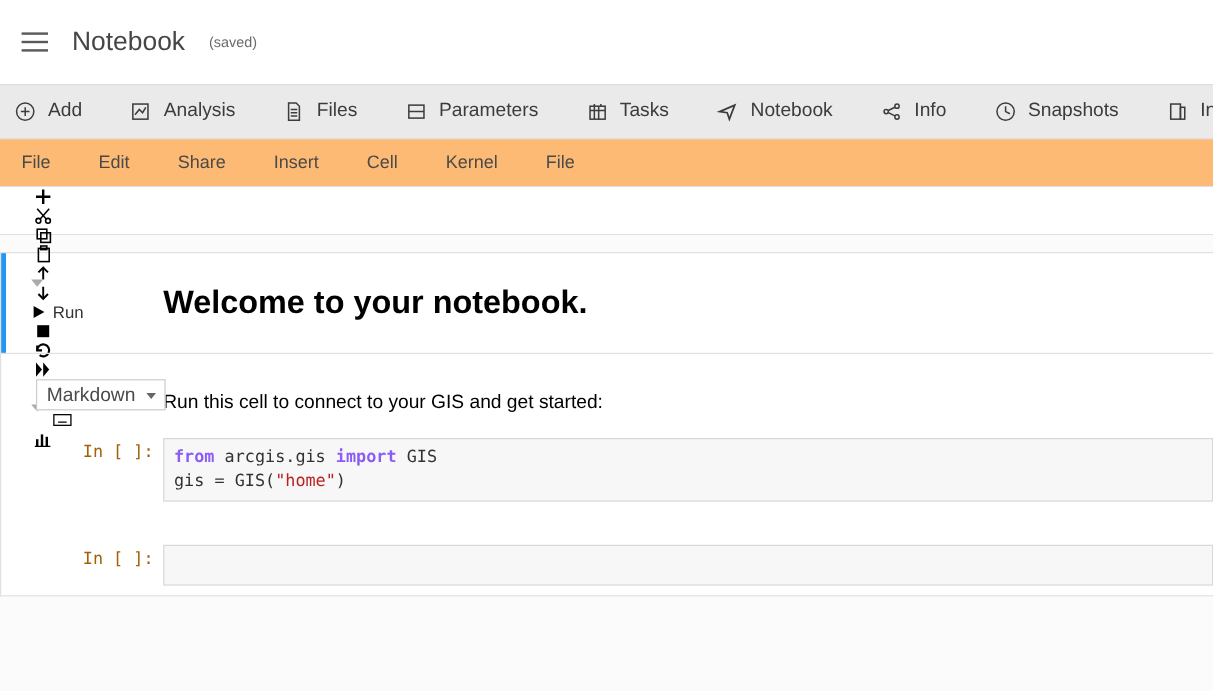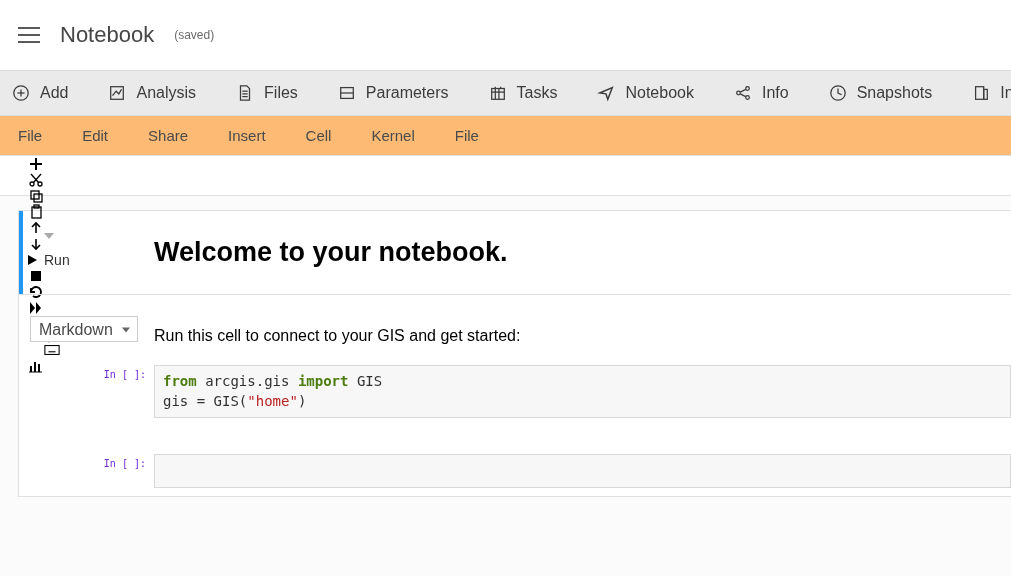--- a/index.html
+++ b/index.html
@@ -21,33 +21,33 @@
     .toolbar { display: flex; align-items: flex-start; height: 40px; padding: 0 18px; gap: 0; background: #fff; border-bottom: 1px solid #e0e0e0; flex-direction: column; }
     .toolbar-btn { width: 36px; height: 30px; display: flex; align-items: center; justify-content: center; cursor: pointer; color: #333; }
     .toolbar-btn svg { width: 16px; height: 16px; }
     .toolbar-sep { width: 1px; height: 22px; background: #ddd; margin: 0 8px; }
     .run-btn { display: flex; align-items: center; gap: 6px; cursor: pointer; padding: 0 8px; font-size: 14px; }
     .cell-type-select { height: 26px; padding: 0 24px 0 8px; border: 1px solid #ccc; background: #fff; font-size: 16px; color: #4a4a4a; appearance: none; position: relative; width: 108px; }
     .select-wrap { position: relative; display: inline-block; margin-left: 12px; }
     .select-wrap::after { content: ""; position: absolute; right: 8px; top: 50%; transform: translateY(-30%); border-left: 4px solid transparent; border-right: 4px solid transparent; border-top: 5px solid #666; pointer-events: none; }
     
     .notebook-area { background: #fbfbfb; padding: 0; min-height: 380px; }
-    .inner { background: #fff; margin-left: 18px; border: 1px solid #e0e0e0; border-right: none; }
+    .inner { background: #fff; border: 1px solid #e0e0e0; border-right: none; }
     
     .cell { display: flex; padding: 8px 0; }
     .cell-collapse { width: 60px; display: flex; align-items: flex-start; justify-content: center; padding-top: 14px; }
     .chev { border-left: 5px solid transparent; border-right: 5px solid transparent; border-top: 6px solid #aaa; cursor: pointer; }
-    .cell-prompt { width: 75px; font-family: monospace; font-size: 10px; color: #6d28d9; padding-top: 4px; text-align: right; padding-right: 8px; }
+    .cell-prompt { width: 75px; font-family: monospace; font-size: 14px; color: #a16207; padding-top: 4px; text-align: right; padding-right: 8px; }
     .cell-body { flex: 1; padding-right: 0; }
     
     .md-h1 { font-size: 27px; font-weight: 700; color: #000; padding: 18px 0 18px 0; }
     .md-h3 { font-size: 16px; font-weight: 400; color: #000; padding: 4px 0; }
     
     .code-box { border: 1px solid #d8d8d8; background: #f7f7f7; padding: 6px 8px; font-family: Consolas, monospace; font-size: 14px; line-height: 1.4; min-height: 24px; }
-    .kw-green { color: #4d7c0f; font-weight: bold; }
+    .kw-green { color: #8b5cf6; font-weight: bold; }
     .str-red { color: #ba2121; }
     
     .cell.selected { position: relative; }
     .cell.selected::before { content: ""; position: absolute; left: 0; top: 0; bottom: 0; width: 4px; background: #2196f3; }
     
     .spacer20 { height: 20px; }
   </style>
 </head>
 <body>
 

